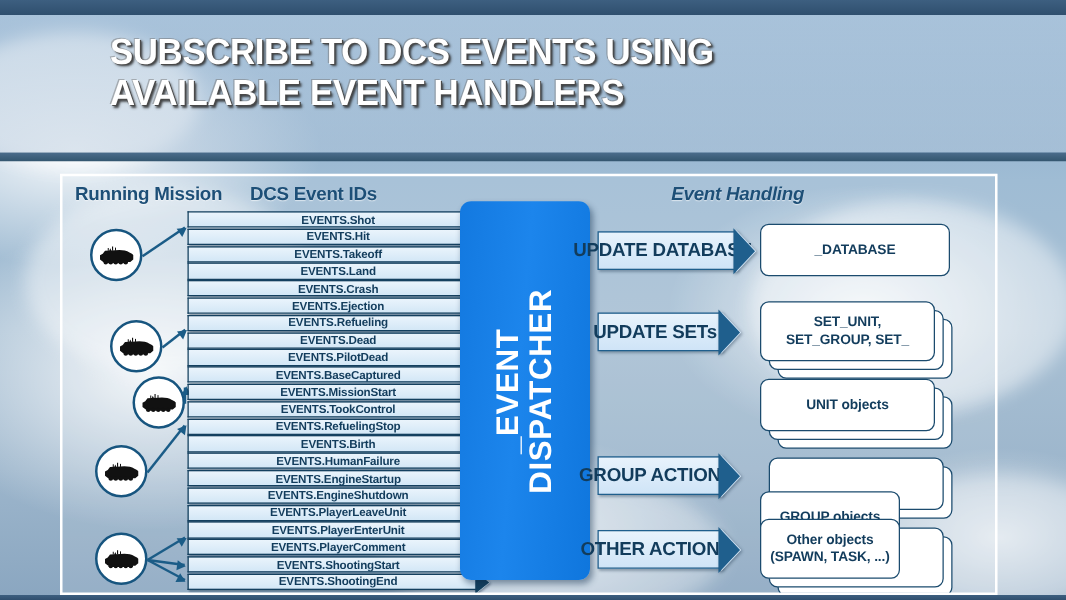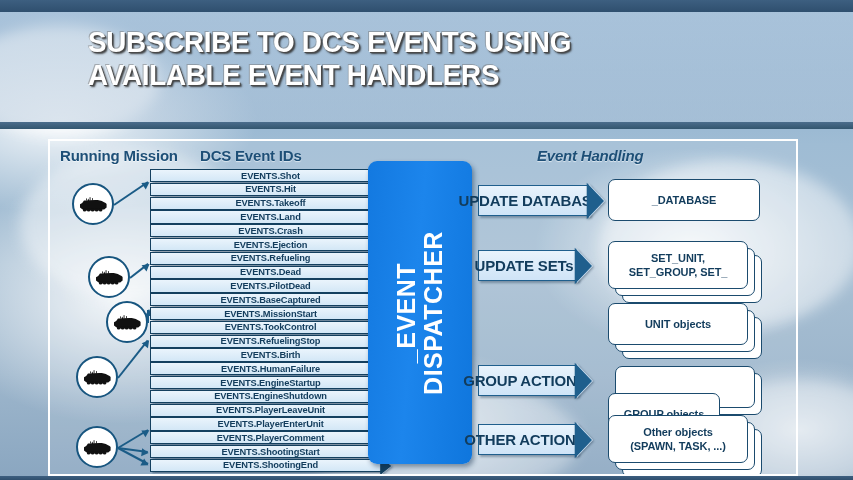--- a/index.html
+++ b/index.html
@@ -511,21 +511,21 @@
             <span class="hcard-label">GROUP objects</span>
           </div>
         </div>
         <div class="hrow" style="left: 428px; top: 274px; width: 300px; height: 48px;">
           <div class="hcard-stack" style="left: 144px; top: 14px; width: 140px; height: 48px;"></div>
           <div class="hcard-stack" style="left: 137px; top: 7px; width: 140px; height: 48px;"></div>
           <div class="haction" style="width: 100px; top: 8.5px;">
             <span class="haction-label">OTHER ACTIONs</span>
             <span class="haction-tip"></span>
           </div>
-          <div class="hcard" style="left: 130px; top: 0px; width: 140px; height: 48px;">
+          <div class="hcard" style="left: 130px; top: 0px; width: 112px; height: 48px;">
             <span class="hcard-label">Other objects
 (SPAWN, TASK, ...)</span>
           </div>
         </div>
       </div>
 
   </div>
 
   <div class="strip" style="top:476px;height:4px;"></div>
 </div>

